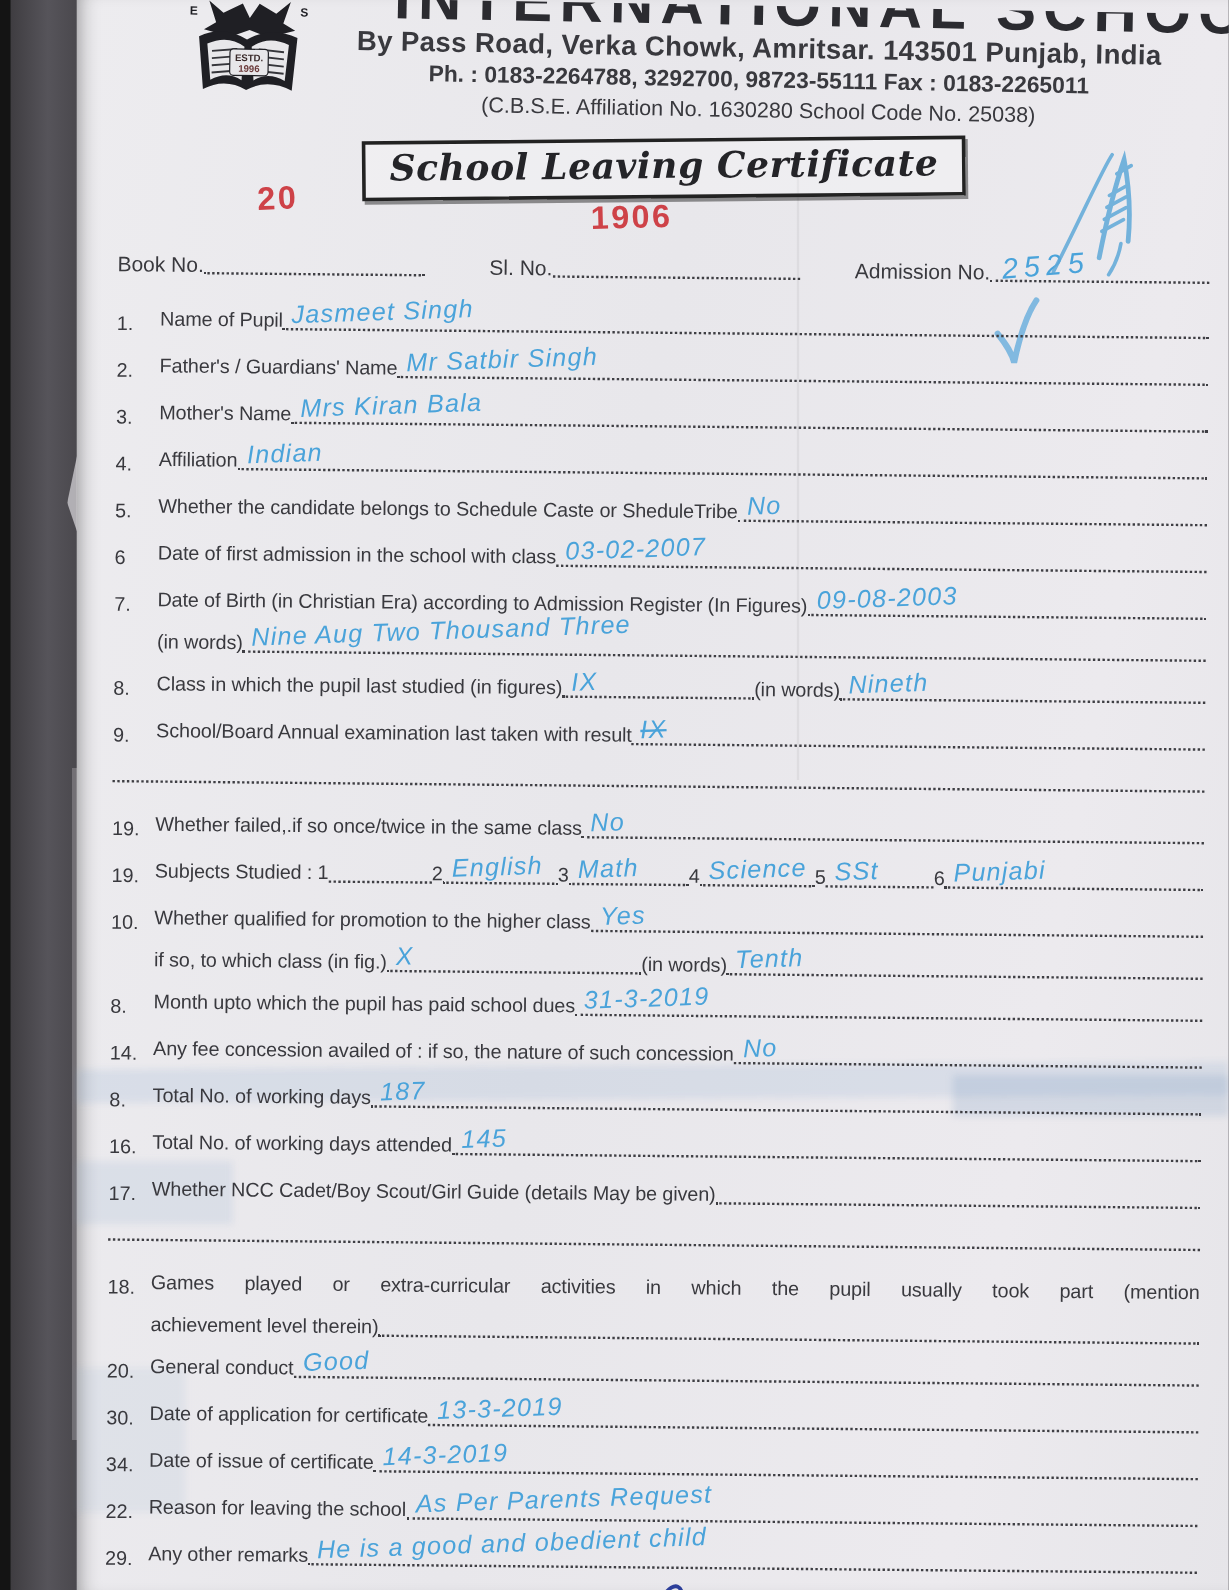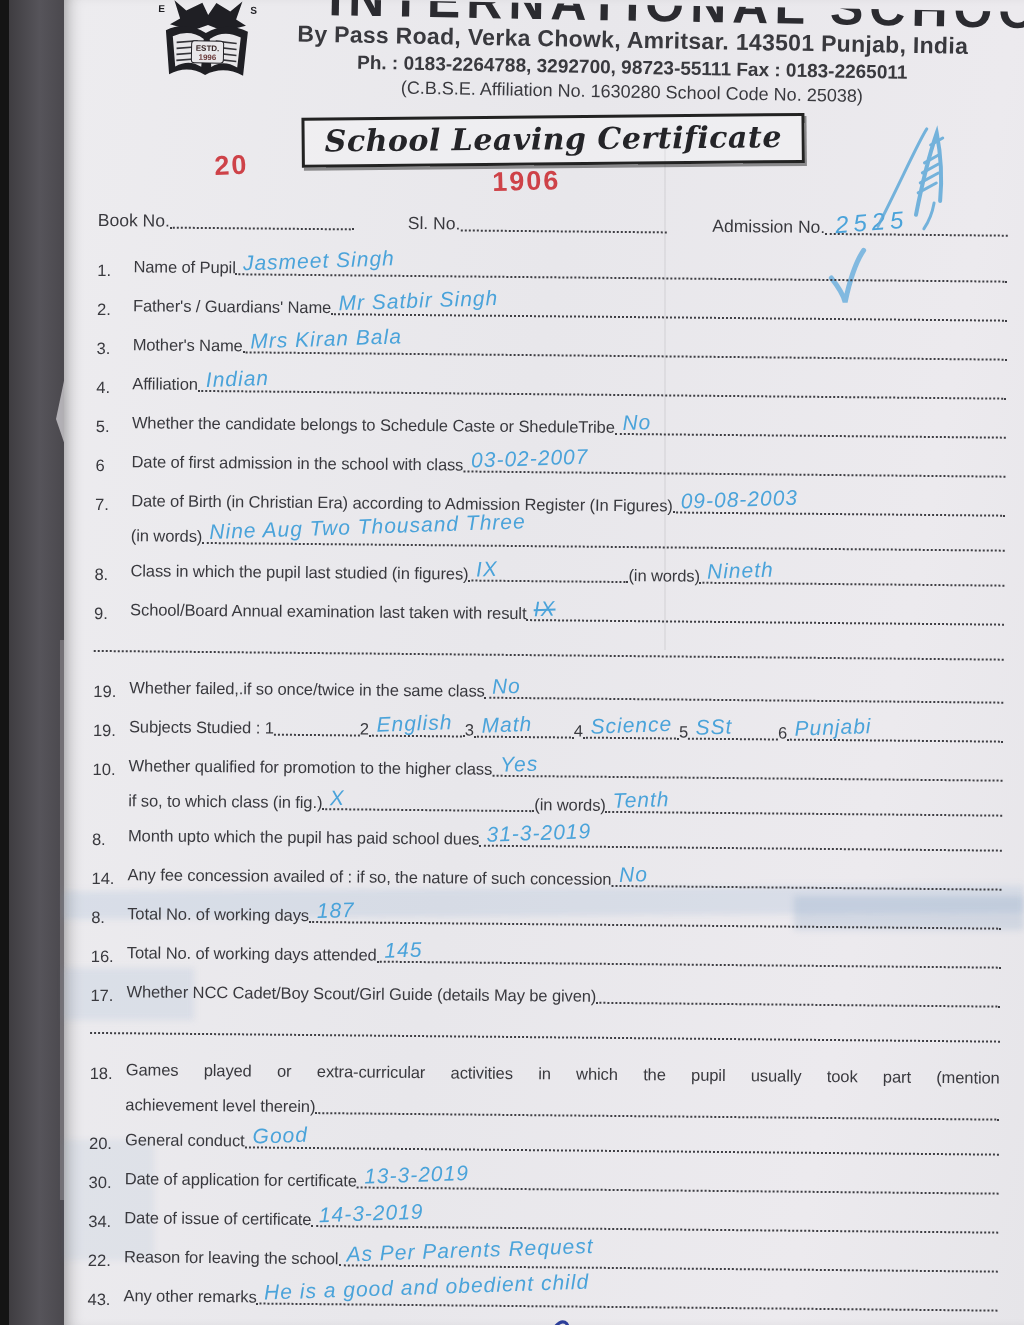--- a/index.html
+++ b/index.html
@@ -445,21 +445,21 @@
           <div class="fbody">
             <div class="fline">
               <span class="flabel">Reason for leaving the school</span>
               <span class="fill">
                 <span class="hand">As Per Parents Request</span>
               </span>
             </div>
           </div>
         </div>
         <div class="frow">
-          <div class="fnum">43.</div>
+          <div class="fnum">29.</div>
           <div class="fbody">
             <div class="fline">
               <span class="flabel">Any other remarks</span>
               <span class="fill">
                 <span class="hand">He is a good and obedient child</span>
               </span>
             </div>
           </div>
         </div>
       </div>

